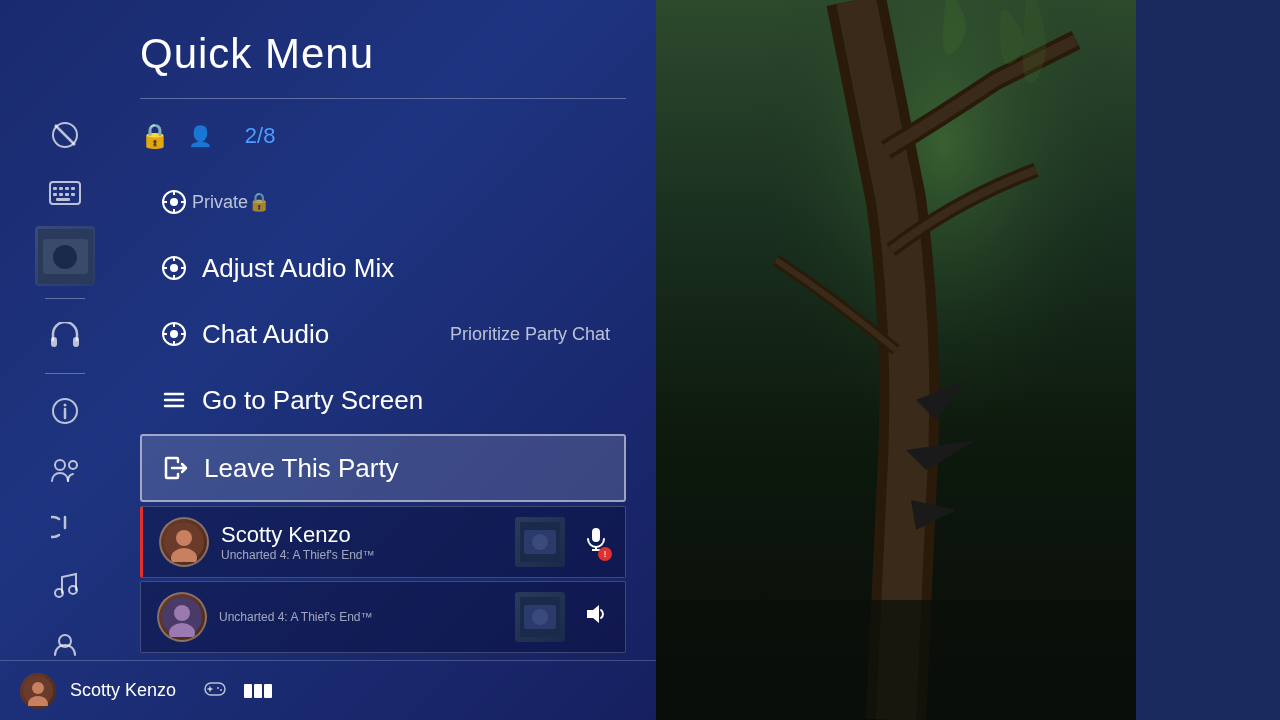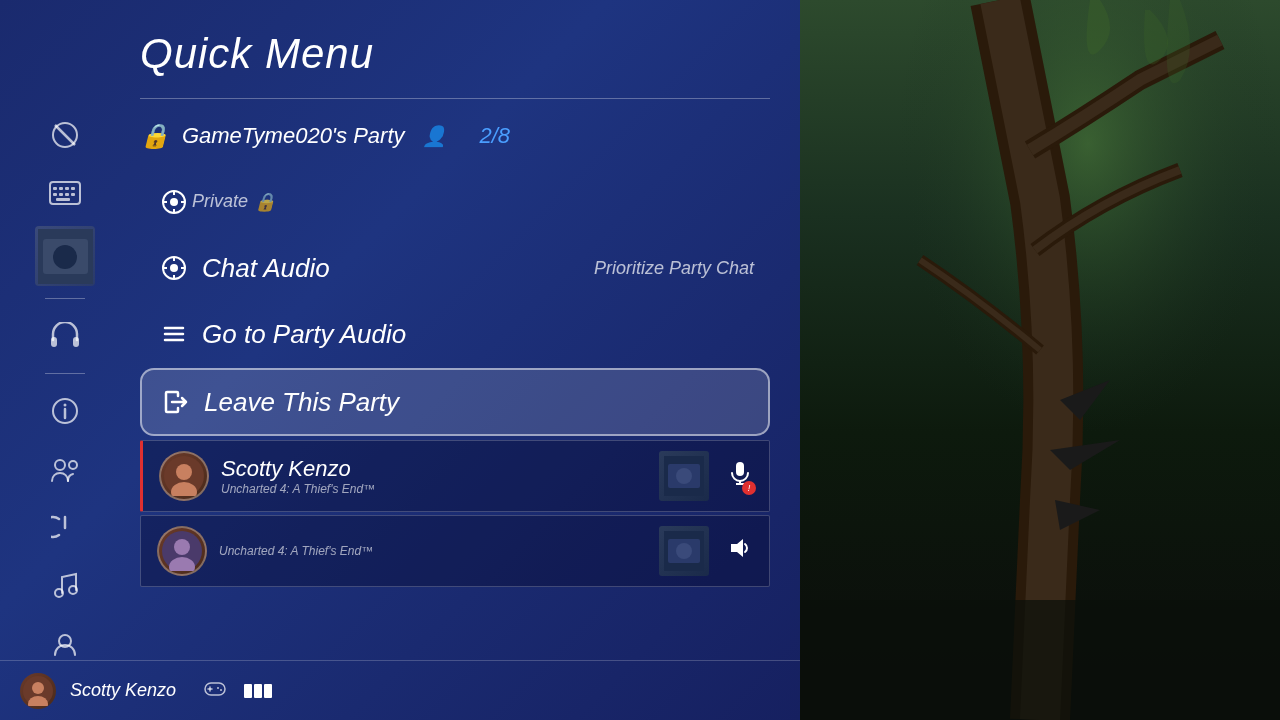--- a/index.html
+++ b/index.html
@@ -7,27 +7,26 @@
       width: 1280px;
       height: 720px;
       overflow: hidden;
       font-family: 'Arial', sans-serif;
       background: #1a2a5e;
       display: flex;
     }
 
     
     .left-panel {
-      width: 800px;
+      width: 656px;
       height: 720px;
       background: linear-gradient(135deg, #1a2a6e 0%, #1e3480 40%, #162060 100%);
       position: relative;
       display: flex;
       flex-direction: column;
-      font-style: italic;
     }
 
     
     .right-panel {
       width: 480px;
       height: 720px;
       background: linear-gradient(160deg, #2d4a2d 0%, #1a3020 20%, #0d1a0d 50%, #1a1a1a 70%, #0a0a0a 100%);
       position: relative;
       overflow: hidden;
     }
@@ -167,29 +166,28 @@
       font-size: 26px;
       font-weight: 300;
       flex: 1;
       margin-left: 10px;
     }
 
     .menu-item-value {
       color: rgba(255,255,255,0.7);
       font-size: 18px;
       display: flex;
-      align-items: flex-start;
-      gap: 6px;
+      align-items: center;
     }
 
     
     .menu-item-leave {
       background: rgba(255,255,255,0.15);
       border: 2px solid rgba(255,255,255,0.5);
-      border-radius: 14px;
+      border-radius: 3px;
       margin-bottom: 4px;
     }
 
     
     .party-member {
       display: flex;
       align-items: center;
       padding: 10px 16px;
       border: 1px solid rgba(255,255,255,0.2);
       border-radius: 2px;
@@ -333,21 +331,20 @@
 <body>
 
 <div class="left-panel">
 
   <div class="main-content">
     <h1 class="page-title">Quick Menu</h1>
     <div class="divider-line"></div>
 
     <div class="party-header">
       <span class="party-header-icon">🔒</span>
-      <span class="party-name">GameTyme020's Party</span>
       <span style="color:white;font-size:20px;margin-left:6px;">👤</span>
       <span class="party-count">2/8</span>
     </div>
 
 
     <div class="menu-item">
       <div class="menu-item-icon">
         <svg width="26" height="26" viewBox="0 0 26 26" fill="none">
           <circle cx="13" cy="13" r="11" stroke="white" stroke-width="2" fill="none"></circle>
           <circle cx="13" cy="13" r="4" fill="white"></circle>
@@ -356,47 +353,60 @@
           <line x1="2" y1="13" x2="6" y2="13" stroke="white" stroke-width="2"></line>
           <line x1="20" y1="13" x2="24" y2="13" stroke="white" stroke-width="2"></line>
         </svg>
       </div>
       <div class="menu-item-value">
         <span>Private</span>
         <span>🔒</span>
       </div>
     </div>
 
-
     <div class="menu-item">
       <div class="menu-item-icon">
         <svg width="26" height="26" viewBox="0 0 26 26" fill="none">
           <circle cx="13" cy="13" r="11" stroke="white" stroke-width="2" fill="none"></circle>
           <circle cx="13" cy="13" r="4" fill="white"></circle>
           <line x1="13" y1="2" x2="13" y2="6" stroke="white" stroke-width="2"></line>
           <line x1="13" y1="20" x2="13" y2="24" stroke="white" stroke-width="2"></line>
           <line x1="2" y1="13" x2="6" y2="13" stroke="white" stroke-width="2"></line>
           <line x1="20" y1="13" x2="24" y2="13" stroke="white" stroke-width="2"></line>
         </svg>
       </div>
+      <span class="menu-item-label">Adjust Audio Mix</span>
+    </div>
+
+    <div class="menu-item">
+      <div class="menu-item-icon">
+        <svg width="26" height="26" viewBox="0 0 26 26" fill="none">
+          <circle cx="13" cy="13" r="11" stroke="white" stroke-width="2" fill="none"></circle>
+          <circle cx="13" cy="13" r="4" fill="white"></circle>
+          <line x1="13" y1="2" x2="13" y2="6" stroke="white" stroke-width="2"></line>
+          <line x1="13" y1="20" x2="13" y2="24" stroke="white" stroke-width="2"></line>
+          <line x1="2" y1="13" x2="6" y2="13" stroke="white" stroke-width="2"></line>
+          <line x1="20" y1="13" x2="24" y2="13" stroke="white" stroke-width="2"></line>
+        </svg>
+      </div>
       <span class="menu-item-label">Chat Audio</span>
       <div class="menu-item-value">
         <span>Prioritize Party Chat</span>
       </div>
     </div>
 
     <div class="menu-item">
       <div class="menu-item-icon">
         <svg width="26" height="26" viewBox="0 0 26 26" fill="none">
           <line x1="4" y1="7" x2="22" y2="7" stroke="white" stroke-width="2.5" stroke-linecap="round"></line>
           <line x1="4" y1="13" x2="22" y2="13" stroke="white" stroke-width="2.5" stroke-linecap="round"></line>
           <line x1="4" y1="19" x2="22" y2="19" stroke="white" stroke-width="2.5" stroke-linecap="round"></line>
         </svg>
       </div>
-      <span class="menu-item-label">Go to Party Audio</span>
+      <span class="menu-item-label">Go to Party Screen</span>
     </div>
 
     <div class="menu-item menu-item-leave">
       <div class="menu-item-icon">
         <svg width="28" height="28" viewBox="0 0 28 28" fill="none">
           <path d="M10 14H24M24 14L20 10M24 14L20 18" stroke="white" stroke-width="2.5" stroke-linecap="round" stroke-linejoin="round"></path>
           <path d="M16 8V5a1 1 0 00-1-1H5a1 1 0 00-1 1v18a1 1 0 001 1h10a1 1 0 001-1v-3" stroke="white" stroke-width="2.5" stroke-linecap="round"></path>
         </svg>
       </div>
       <span class="menu-item-label">Leave This Party</span>

